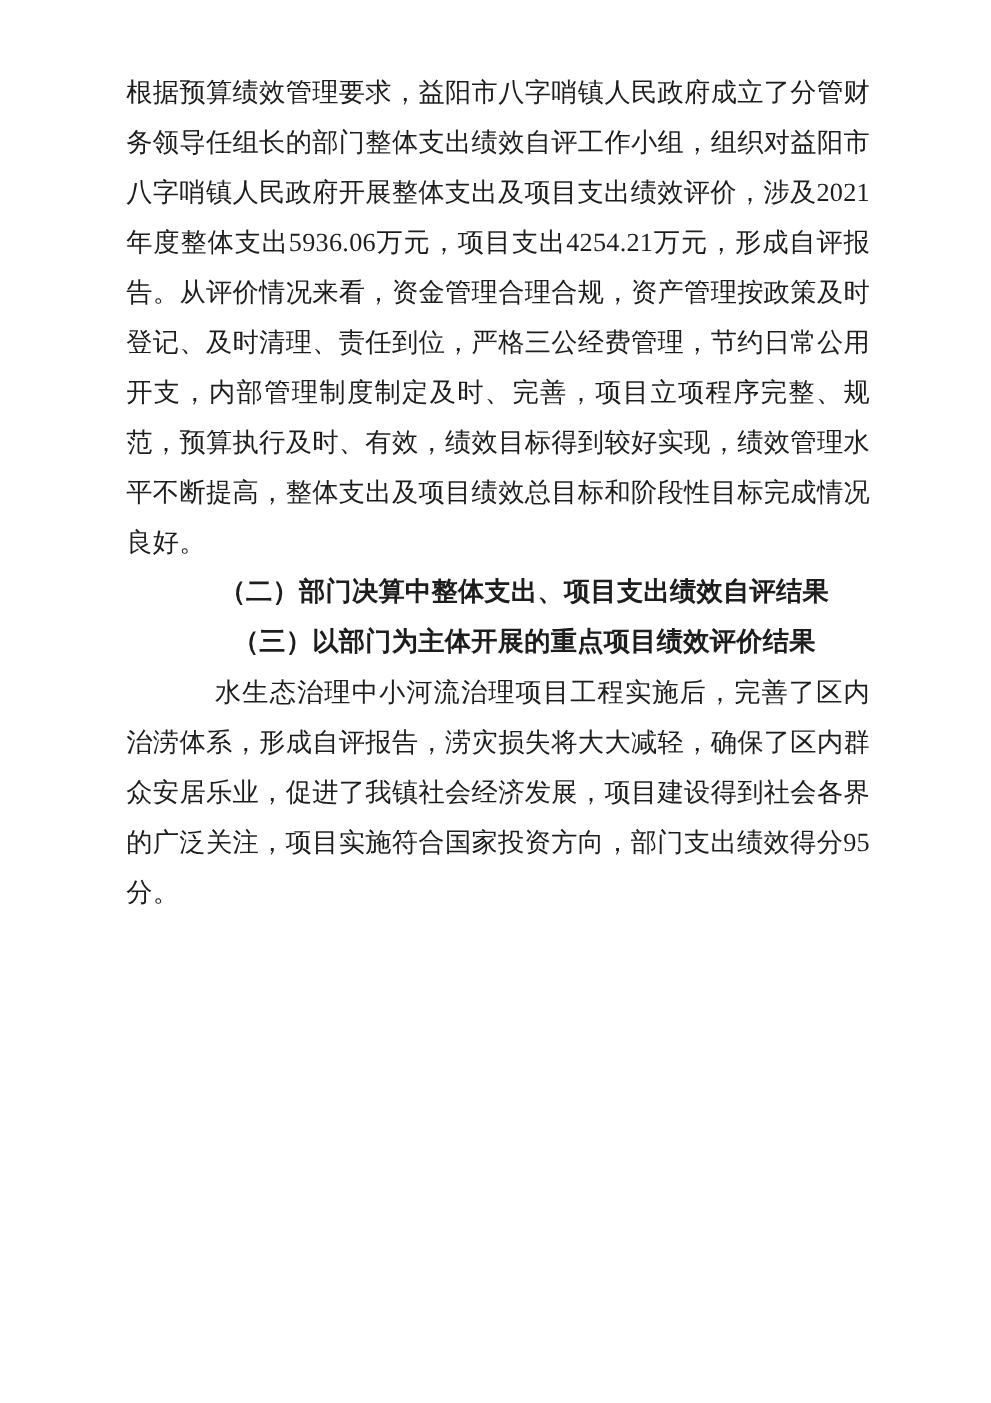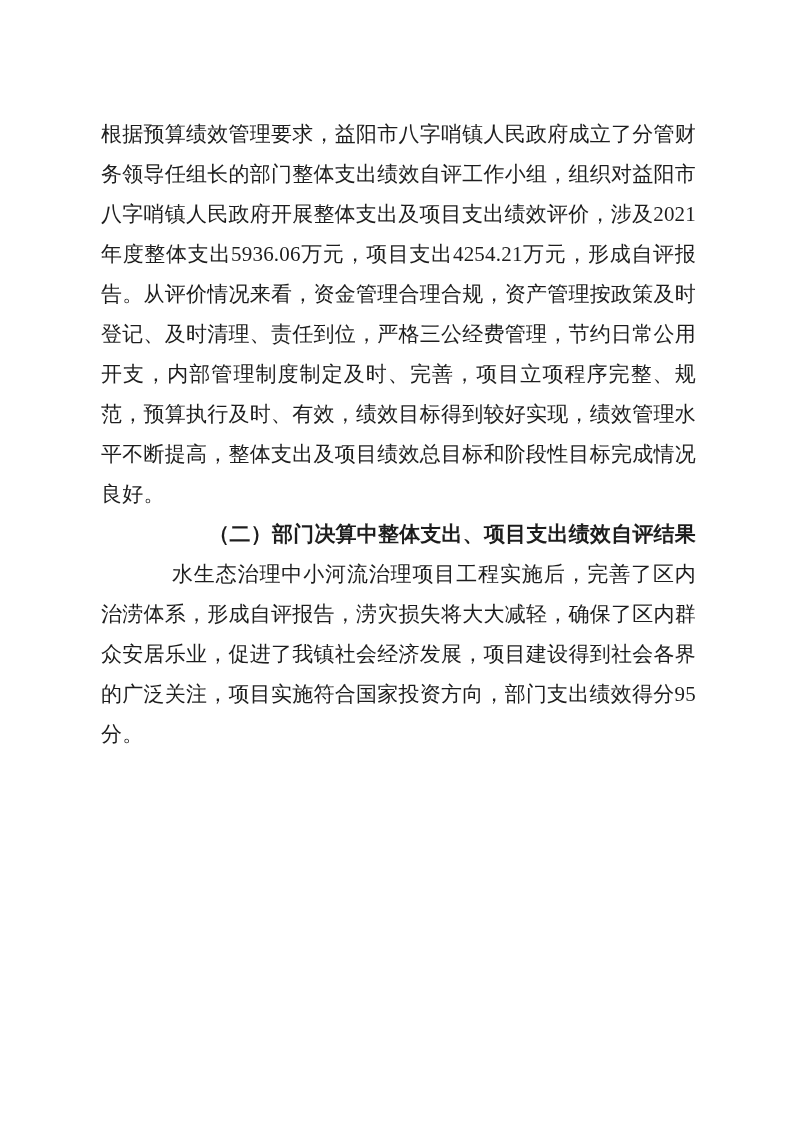--- a/index.html
+++ b/index.html
@@ -7,49 +7,50 @@
     padding: 0;
     background: #ffffff;
   }
   .page {
     position: relative;
     width: 793px;
     height: 1122px;
     margin: 0 auto;
     background: #ffffff;
     box-sizing: border-box;
-    padding: 114px 97px 0 101px;
+    padding: 54px 97px 0 101px;
     overflow: hidden;
   }
   .doc-block {
     margin: 0;
     font-size: 21px;
     line-height: 40px;
     color: #1d1d1d;
     text-align: justify;
     letter-spacing: 0.2px;
     word-break: break-all;
   }
   .doc-block.body-paragraph {
     font-family: "Liberation Serif", "DejaVu Serif", serif;
     font-weight: normal;
   }
   .doc-block.section-heading {
     font-family: Liberation Sans, sans-serif;
     font-weight: bold;
-    text-align: right;
+    text-align: center;
   }
   .indent-0 { text-indent: 0; }
   .indent-2 { text-indent: 42px; }
   .indent-3 { text-indent: 71px; }
 </style>
 </head>
 <body>
 
 <div class="page">
   <p class="doc-block body-paragraph indent-0">根据预算绩效管理要求，益阳市八字哨镇人民政府成立了分管财务领导任组长的部门整体支出绩效自评工作小组，组织对益阳市八字哨镇人民政府开展整体支出及项目支出绩效评价，涉及2021年度整体支出5936.06万元，项目支出4254.21万元，形成自评报告。从评价情况来看，资金管理合理合规，资产管理按政策及时登记、及时清理、责任到位，严格三公经费管理，节约日常公用开支，内部管理制度制定及时、完善，项目立项程序完整、规范，预算执行及时、有效，绩效目标得到较好实现，绩效管理水平不断提高，整体支出及项目绩效总目标和阶段性目标完成情况良好。</p>
 
   <p class="doc-block section-heading indent-2">（二）部门决算中整体支出、项目支出绩效自评结果</p>
 
 
+  <p class="doc-block section-heading indent-2">（三）以部门为主体开展的重点项目绩效评价结果</p>
 
   <p class="doc-block body-paragraph indent-3">水生态治理中小河流治理项目工程实施后，完善了区内治涝体系，形成自评报告，涝灾损失将大大减轻，确保了区内群众安居乐业，促进了我镇社会经济发展，项目建设得到社会各界的广泛关注，项目实施符合国家投资方向，部门支出绩效得分95分。</p>
 </div>
 
 </body></html>

